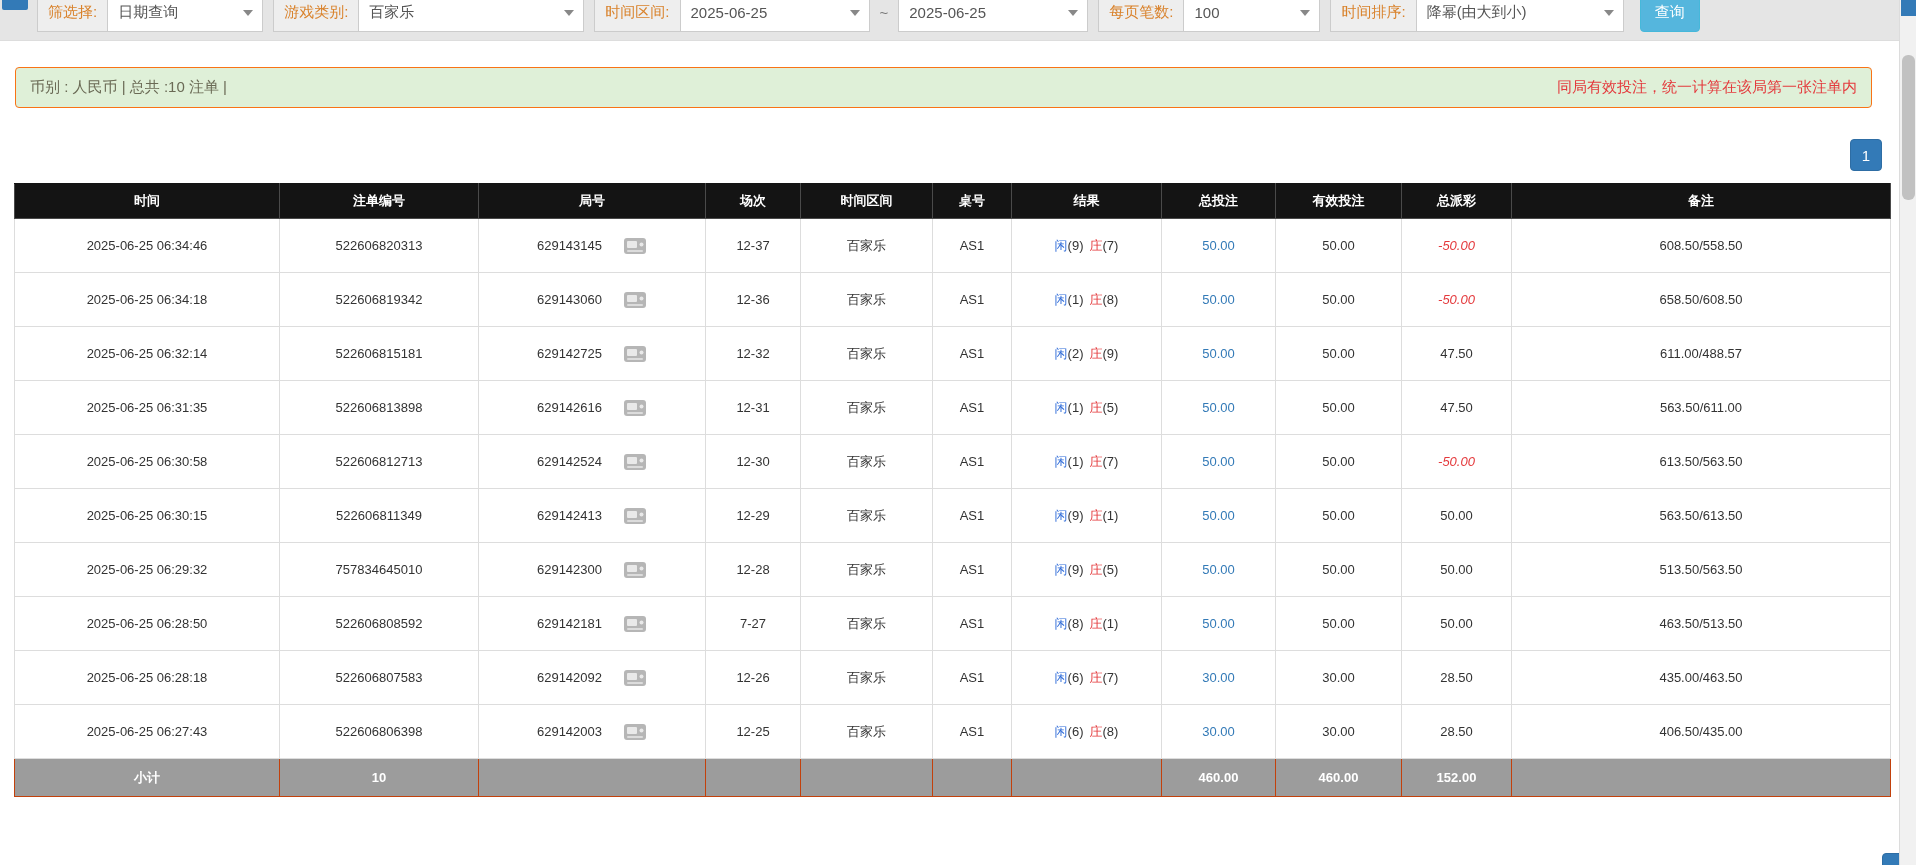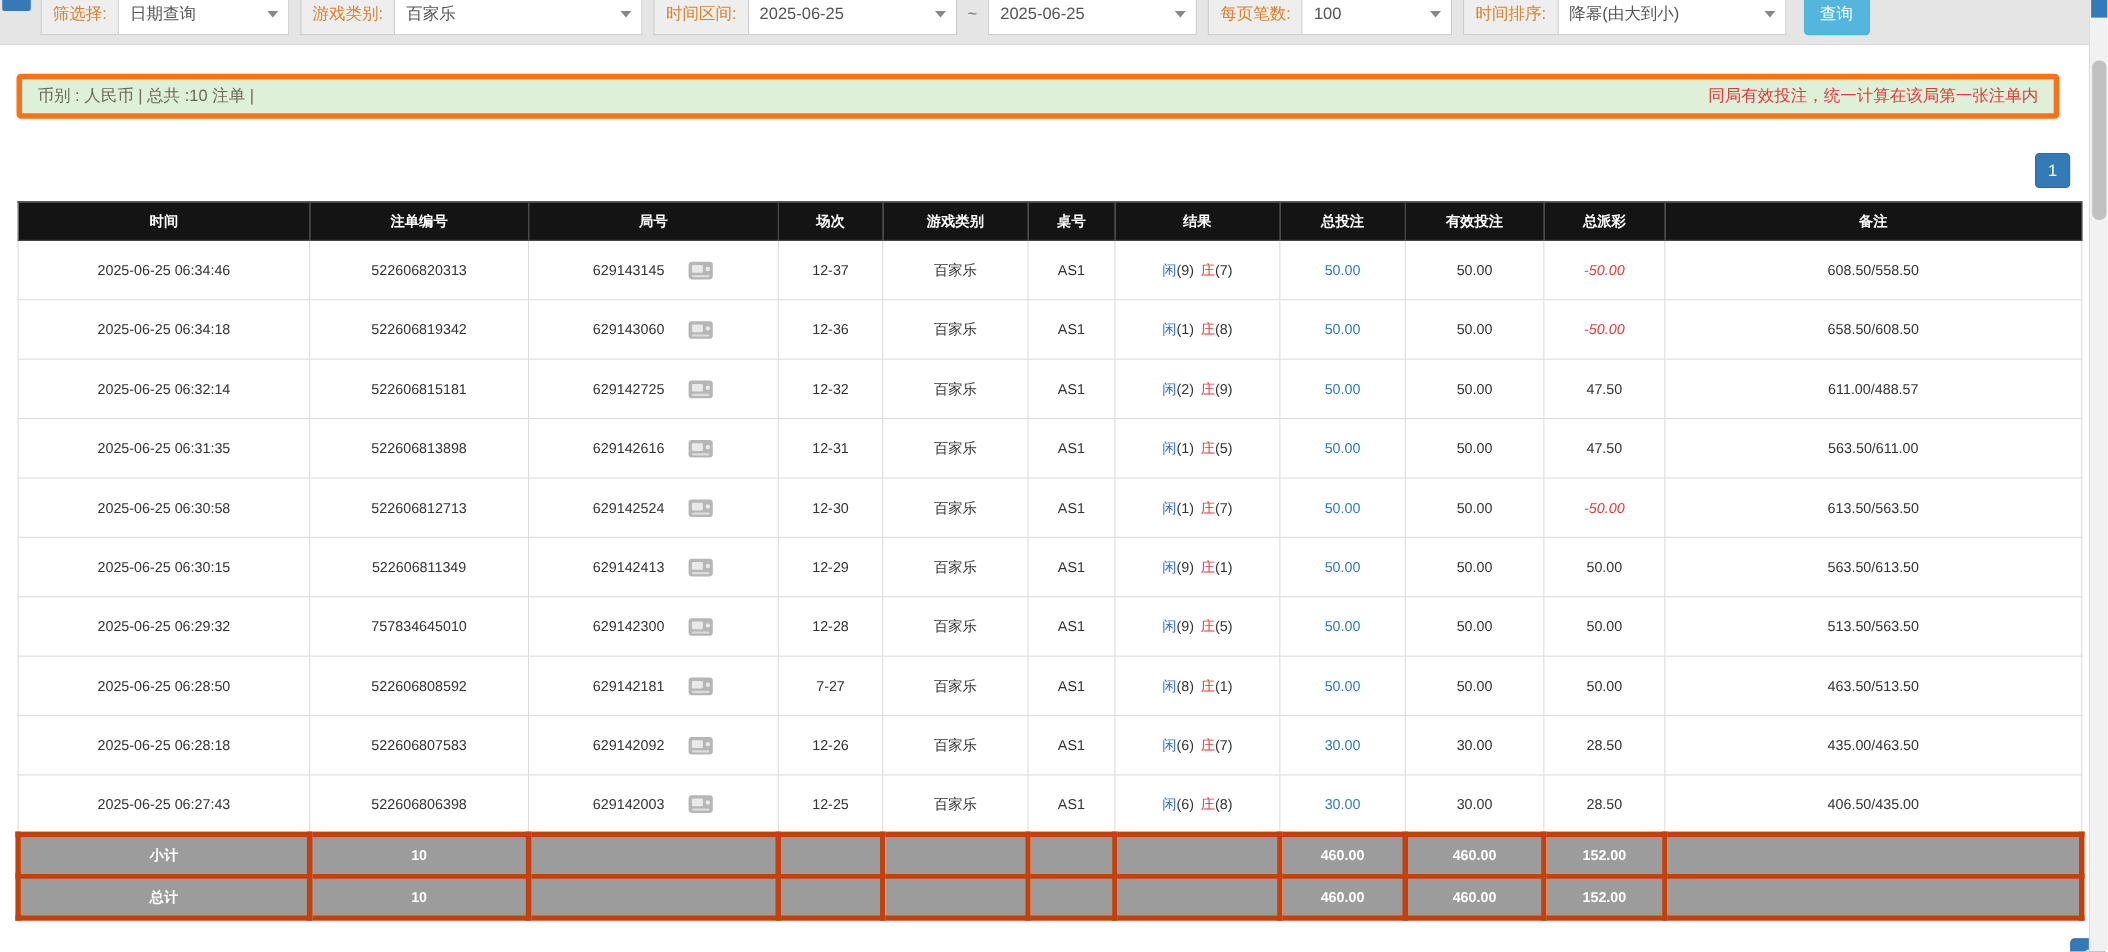--- a/index.html
+++ b/index.html
@@ -51,21 +51,21 @@
   .query-btn {
     height: 40px; padding: 0 14px; margin-left: 6px;
     background: #55b6dd; border: 1px solid #46b8da; border-radius: 4px;
     color: #fff; font-size: 15px; cursor: pointer;
     font-family: inherit;
   }
 
   
   .infobar {
     position: absolute; top: 67px; left: 15px; width: 1857px; height: 41px;
-    background: #dff0d8; border: 5px solid #f97316; border-radius: 4px;
+    background: #dff0d8; border: 1px solid #f97316; border-radius: 4px;
     display: flex; align-items: center; justify-content: space-between;
     padding: 0 14px;
   }
   .info-left  { color: #6a6a55; font-size: 15px; }
   .info-right { color: var(--negative-red,#e4393c); font-size: 15px; font-family: Liberation Serif, serif; }
 
   
   .page-btn {
     display: flex; align-items: center; justify-content: center;
     width: 32px; height: 32px;
@@ -85,21 +85,21 @@
     background: #141414; color: #fff; font-weight: bold;
     height: 35px; text-align: center;
     border: 1px solid #4a4a4a; border-top-color:#141414; 
   }
   .bets-table td {
     height: 54px; text-align: center; background: #fff;
     border: 1px solid #ddd; color: #333; overflow: hidden;
   }
   .bets-table tr.foot td {
     height: 38px; background: #9c9c9c; color: #fff; font-weight: bold;
-    border: 5px solid #c2410c;
+    border: 1px solid #c2410c;
   }
   .col-time   { width: 265px; }
   .col-betid  { width: 199px; }
   .col-round  { width: 227px; }
   .col-sess   { width: 95px;  }
   .col-game   { width: 132px; }
   .col-table  { width: 79px;  }
   .col-result { width: 150px; }
   .col-tbet   { width: 114px; }
   .col-vbet   { width: 126px; }
@@ -204,21 +204,21 @@
     <col class="col-vbet">
       <col class="col-payout">
       <col class="col-remark">
   </colgroup>
   <thead>
     <tr>
       <th>时间</th>
       <th>注单编号</th>
       <th>局号</th>
       <th>场次</th>
-      <th>游戏类别</th>
+      <th>时间区间</th>
       <th>桌号</th>
       <th>结果</th>
       <th>总投注</th>
       <th>有效投注</th>
       <th>总派彩</th>
       <th>备注</th>
     </tr>
   </thead>
   <tbody id="rows">
   <tr>
@@ -528,33 +528,20 @@
       <td></td>
         <td></td>
       <td></td>
         <td></td>
       <td></td>
       <td>460.00</td>
       <td>460.00</td>
       <td>152.00</td>
       <td></td>
     </tr>
-    <tr class="foot">
-      <td>总计</td>
-      <td>10</td>
-      <td></td>
-        <td></td>
-      <td></td>
-        <td></td>
-      <td></td>
-      <td>460.00</td>
-      <td>460.00</td>
-      <td>152.00</td>
-      <td></td>
-    </tr>
   </tfoot>
 </table>
 
 <div class="pager-bottom">
   <span class="page-btn">1</span>
 </div>
 
 <div class="scrollbar">
   <div class="scroll-top-accent"></div>
   <div class="scroll-thumb"></div>

